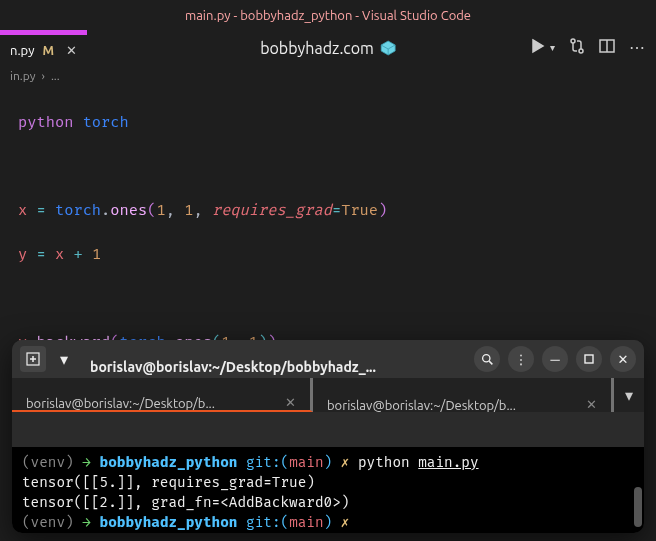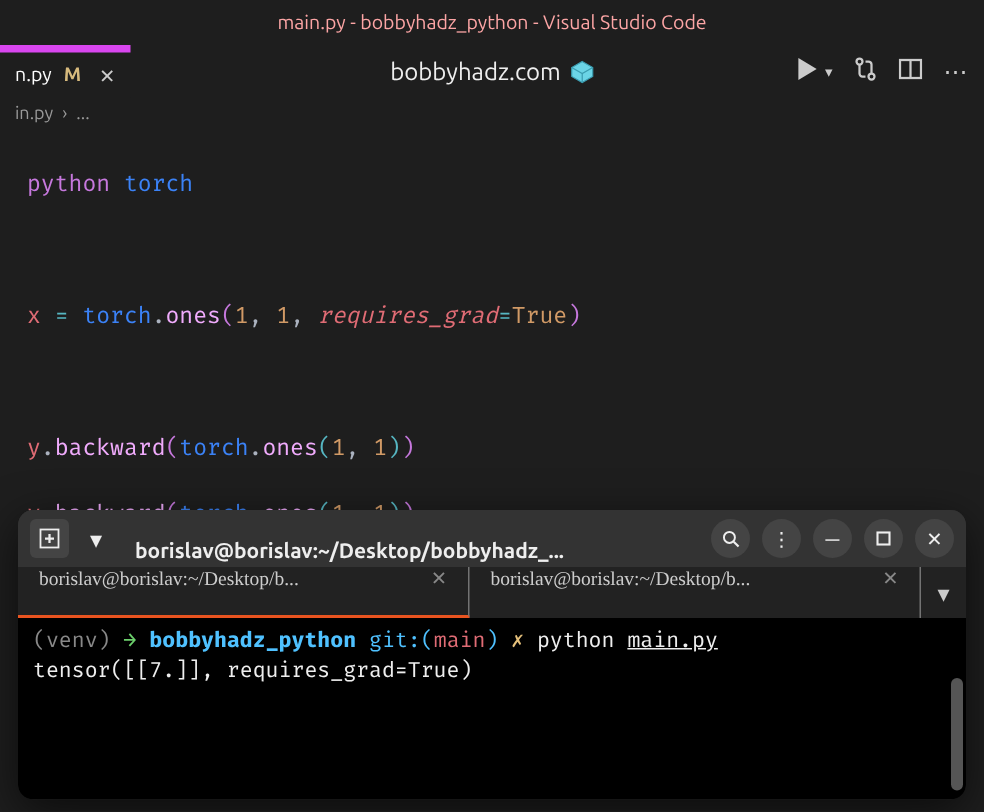--- a/index.html
+++ b/index.html
@@ -114,45 +114,45 @@
   display: flex; align-items: center; justify-content: center;
   color: #eee; font-size: 13px;
 }
 .term-tabs {
   background: #222;
   height: 34px;
   display: flex; align-items: stretch;
 }
 .term-tab {
   flex: 1; min-width: 0;
-  display: flex; align-items: flex-start;
+  display: flex; align-items: flex-end;
   padding: 0 14px;
   color: #ccc; font-size: 13px;
   gap: 8px;
-  border-right: 1px solid #737373;
-  font-family: Liberation Serif, serif;
+  border-right: 3px solid #737373;
 }
 .term-tab.active { border-bottom: 2px solid #e95420; }
 .term-tab .tt { flex: 1; white-space: nowrap; overflow: hidden; text-overflow: ellipsis; }
 .term-tab .tx { color: #888; }
 .term-tabdd {
   width: 30px;
   display: flex; align-items: center; justify-content: center;
   color: #ccc;
 }
 .term-body {
   flex: 1;
   background: #000;
   font-family: 'Fira Code', 'Consolas', monospace;
   font-size: 14px;
   line-height: 20px;
   padding: 6px 10px;
   color: #eee;
   overflow: hidden;
   position: relative;
+  margin-top: 35px;
 }
 .term-body .scrollbar {
   position: absolute; right: 2px; top: 40px; bottom: 6px; width: 8px;
   background: #555; border-radius: 4px;
 }
 .p-venv { color: #888; }
 .p-arrow { color: #6bcf6b; }
 .p-dir { color: #4fc1ff; font-weight: bold; }
 .p-git { color: #4fc1ff; }
 .p-branch { color: #e06c75; }
@@ -205,20 +205,21 @@
 <div class="breadcrumb">
   <span>in.py</span>
   <span>›</span>
   <span>...</span>
 </div>
 
 <div class="editor">
 <div><span class="kw">python</span> <span class="mod">torch</span></div>
 <div>&nbsp;</div>
 <div><span class="var">x</span> <span class="op">=</span> <span class="mod">torch</span><span class="comma">.</span><span class="fn">ones</span><span class="paren">(</span><span class="num">1</span><span class="comma">,</span> <span class="num">1</span><span class="comma">,</span> <span class="kwarg">requires_grad</span><span class="op">=</span><span class="bool">True</span><span class="paren">)</span></div>
+<div><span class="var">y</span> <span class="op">=</span> <span class="var">x</span> <span class="op">+</span> <span class="num">1</span></div>
 <div>&nbsp;</div>
 <div><span class="var">y</span><span class="comma">.</span><span class="fn">backward</span><span class="paren">(</span><span class="mod">torch</span><span class="comma">.</span><span class="fn">ones</span><span class="paren2">(</span><span class="num">1</span><span class="comma">,</span> <span class="num">1</span><span class="paren2">)</span><span class="paren">)</span></div>
 <div><span class="var">y</span><span class="comma">.</span><span class="fn">backward</span><span class="paren">(</span><span class="mod">torch</span><span class="comma">.</span><span class="fn">ones</span><span class="paren2">(</span><span class="num">1</span><span class="comma">,</span> <span class="num">1</span><span class="paren2">)</span><span class="paren">)</span></div>
 <div>&nbsp;</div>
 <div><span class="fn">print</span><span class="paren">(</span><span class="var">x</span><span class="paren">)</span></div>
 <div><span class="fn">print</span><span class="paren">(</span><span class="var">y</span><span class="paren">)</span></div>
 </div>
 
 <div class="terminal-window">
   <div class="term-titlebar">
@@ -254,16 +255,18 @@
       <span class="tx">✕</span>
     </div>
     <div class="term-tab">
       <span class="tt">borislav@borislav:~/Desktop/b...</span>
       <span class="tx">✕</span>
     </div>
     <div class="term-tabdd">▾</div>
   </div>
   <div class="term-body">
 <div><span class="p-venv">(venv)</span> <span class="p-arrow">→</span>  <span class="p-dir">bobbyhadz_python</span> <span class="p-git">git:(</span><span class="p-branch">main</span><span class="p-git">)</span> <span class="p-x">✗</span> <span class="p-cmd">python</span> <span class="p-file">main.py</span></div>
-<div class="p-out">tensor([[7.]], requires_grad=True)</div>
+<div class="p-out">tensor([[5.]], requires_grad=True)</div>
+<div class="p-out">tensor([[2.]], grad_fn=&lt;AddBackward0&gt;)</div>
+<div><span class="p-venv">(venv)</span> <span class="p-arrow">→</span>  <span class="p-dir">bobbyhadz_python</span> <span class="p-git">git:(</span><span class="p-branch">main</span><span class="p-git">)</span> <span class="p-x">✗</span></div>
     <div class="scrollbar"></div>
   </div>
 </div>
 
 </body></html>

